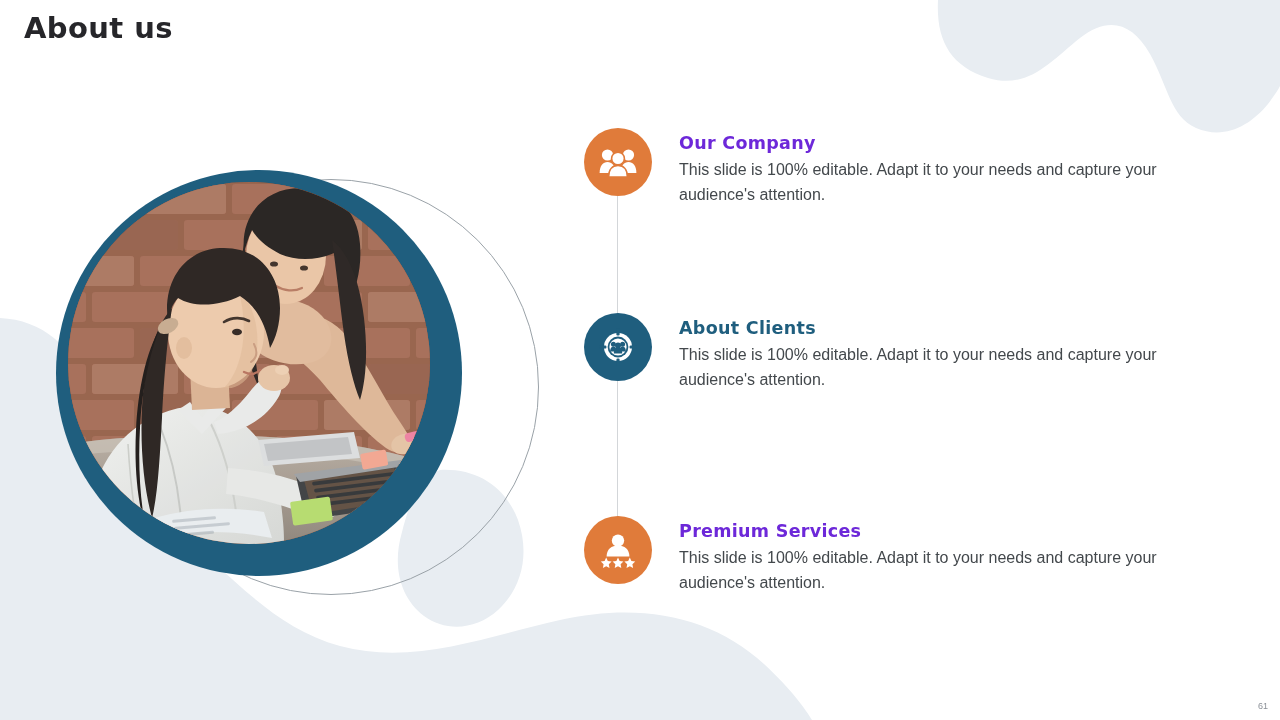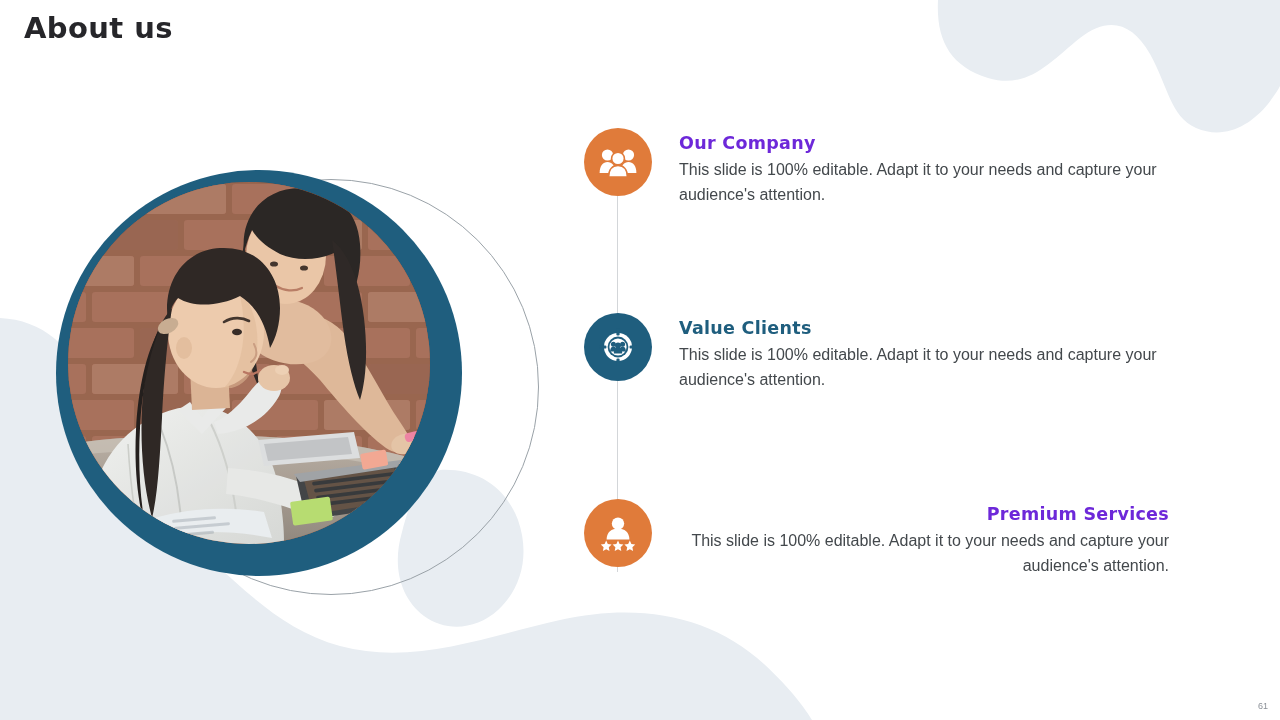--- a/index.html
+++ b/index.html
@@ -102,21 +102,21 @@
   }
   .item {
     position: absolute;
     left: 0;
     width: 620px;
     height: 110px;
     z-index: 1;
   }
   .item-0 { top: 8px; }
   .item-1 { top: 193px; }
-  .item-2 { top: 379px; text-align: right; }
+  .item-2 { top: 396px; }
 
   .item-badge {
     position: absolute;
     left: 0;
     top: 0;
     width: 68px;
     height: 68px;
     border-radius: 50%;
     display: flex;
     align-items: center;
@@ -394,21 +394,21 @@
           <circle cx="14.4" cy="16.2" r="2.5"></circle>
           <path d="M 11.1 23.6 C 11.1 20.2 12.6 18.6 14.4 18.6 C 16.2 18.6 17.7 20.2 17.7 23.6 Z"></path>
           <circle cx="23.6" cy="16.2" r="2.5"></circle>
           <path d="M 20.3 23.6 C 20.3 20.2 21.8 18.6 23.6 18.6 C 25.4 18.6 26.9 20.2 26.9 23.6 Z"></path>
           <circle cx="19" cy="17.6" r="3"></circle>
           <path d="M 14.8 25.4 C 14.8 21.4 16.6 19.6 19 19.6 C 21.4 19.6 23.2 21.4 23.2 25.4 Z"></path>
         </g>
       </svg>
     </div>
     <div class="item-body">
-      <h3 class="item-heading heading-teal">Value Clients</h3>
+      <h3 class="item-heading heading-teal">About Clients</h3>
       <p class="item-text">This slide is 100% editable. Adapt it to your needs and capture your audience's attention.</p>
     </div>
   </div>
 
   <div class="item item-2">
     <div class="item-badge badge-orange">
       <svg width="38" height="36" viewBox="0 0 38 36">
         <circle cx="19" cy="8.6" r="6.2" fill="#ffffff"></circle>
         <path d="M 7.6 24.6 C 7.6 17.4 12.6 13.6 19 13.6 C 25.4 13.6 30.4 17.4 30.4 24.6 Z" fill="#ffffff"></path>
         <g fill="#ffffff">

